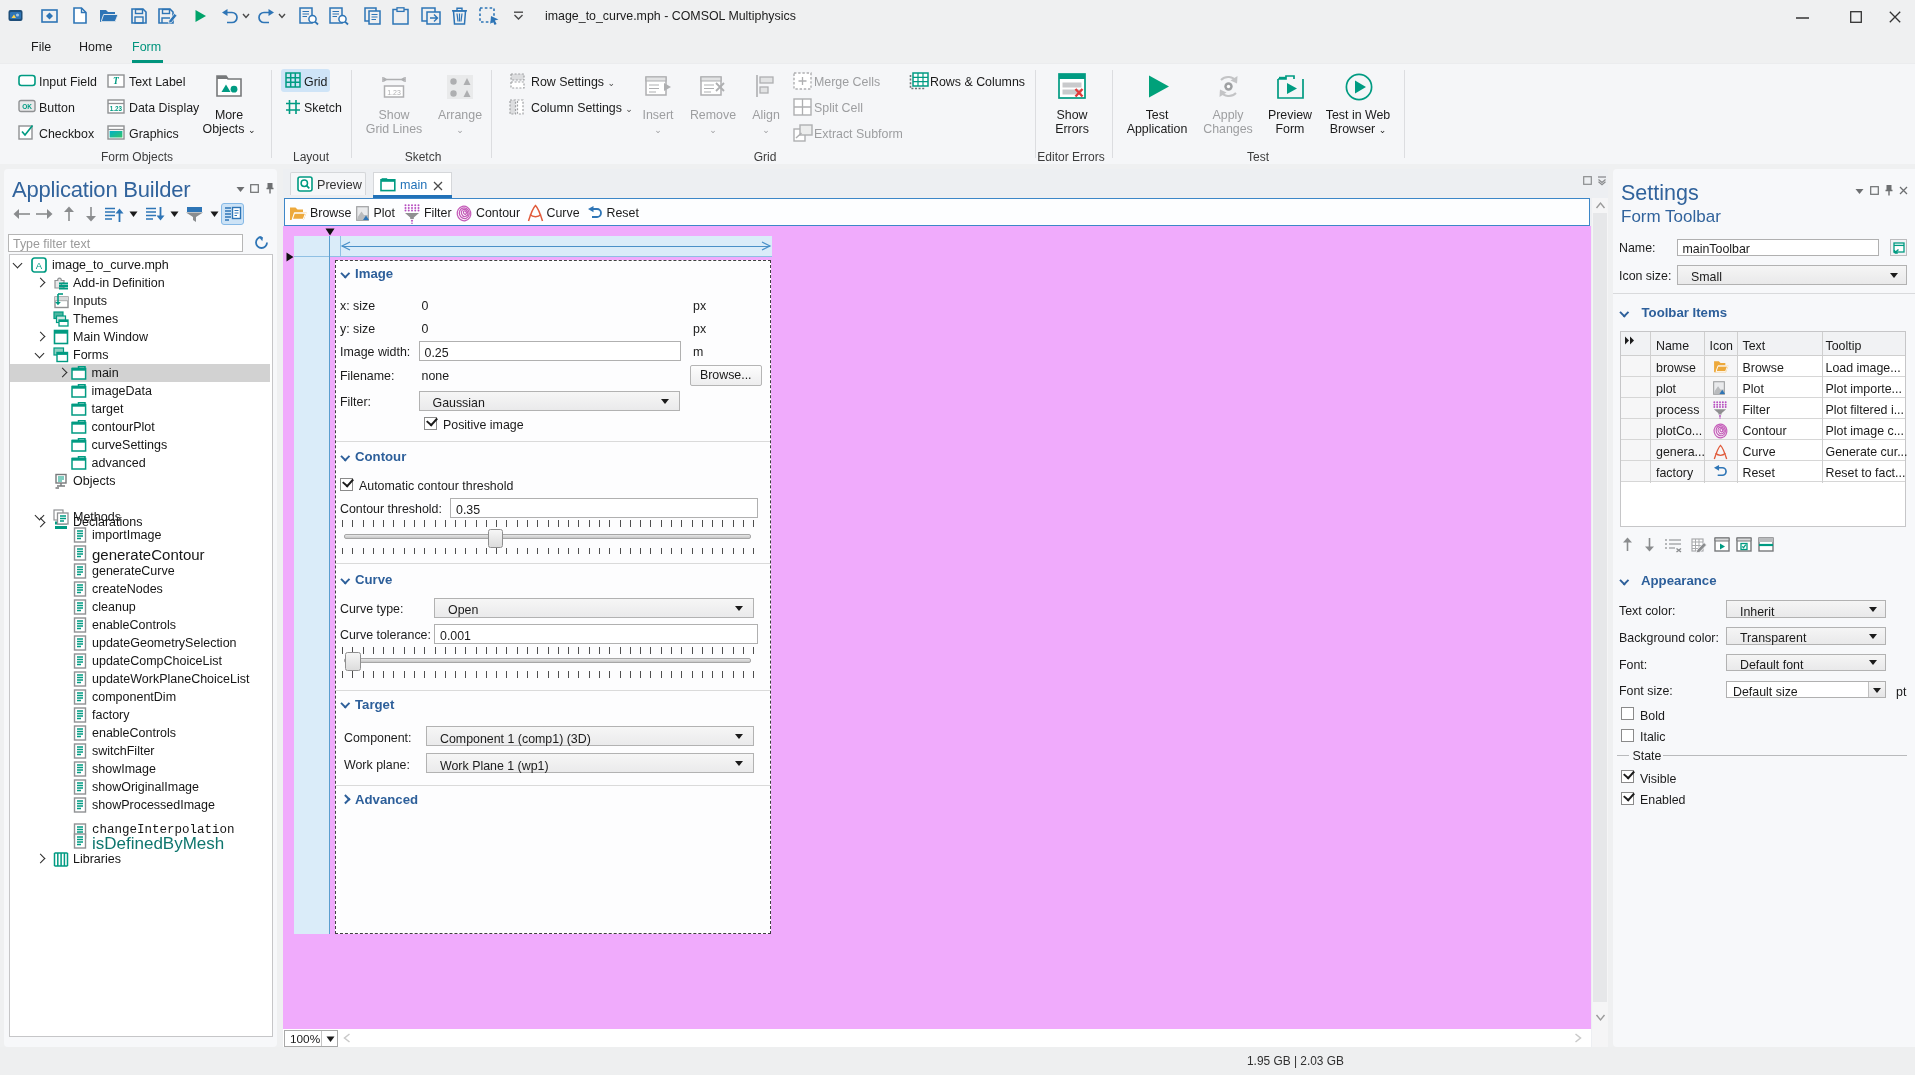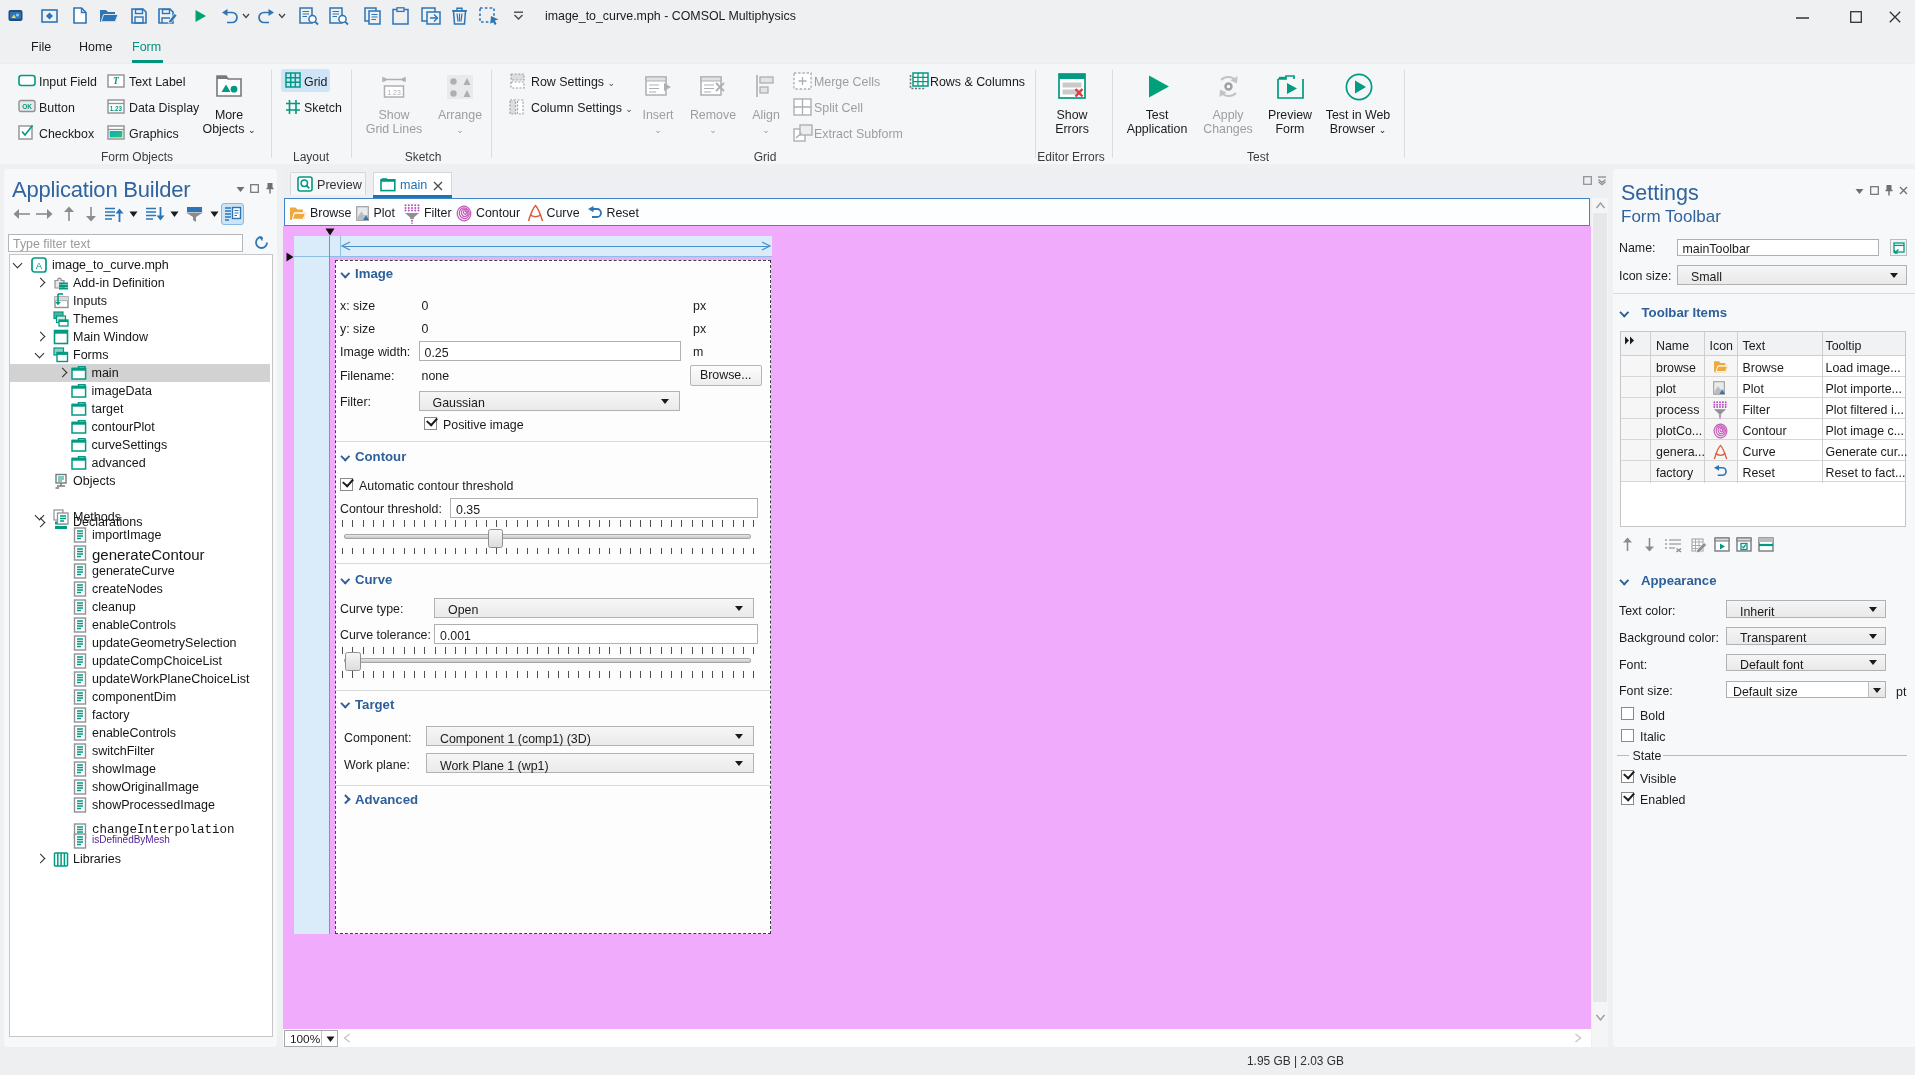--- a/index.html
+++ b/index.html
@@ -667,21 +667,21 @@
 <div class="abs" style="left:10px;top:821px;width:260px;height:18px;font-family:Liberation Mono, monospace;">
 <svg class="ic" style="left:62px;top:1.5px" width="16" height="16" viewBox="0 0 16 16">
         <use href="#s-method"></use>
       </svg>
 <div class="txt" style="left:82px;top:3px;font-size:12.5px;color:#151515;">changeInterpolation</div>
 </div>
 <div class="abs" style="left:10px;top:831.5px;width:260px;height:18px;">
 <svg class="ic" style="left:62px;top:1.5px" width="16" height="16" viewBox="0 0 16 16">
         <use href="#s-method"></use>
       </svg>
-<div class="txt" style="left:82px;top:3px;font-size:10px;color:#4c1d95;">isDefinedByMesh</div>
+<div class="txt" style="left:82px;top:3px;font-size:17px;color:#0f766e;">isDefinedByMesh</div>
 </div>
 <div class="abs" style="left:10px;top:849.5px;width:260px;height:18px;">
 <div class="abs" style="left:27px;top:5.5px;width:7px;height:7px;border-right:1.7px solid #2b2b2b;border-bottom:1.7px solid #2b2b2b;transform:rotate(-45deg);"></div>
 <svg class="ic" style="left:43px;top:1.5px" width="16" height="16" viewBox="0 0 16 16">
         <use href="#s-lib"></use>
       </svg>
 <div class="txt" style="left:63px;top:3px;font-size:12.5px;color:#151515;">Libraries</div>
 </div>
 </div>
 <div id="center" class="abs">

